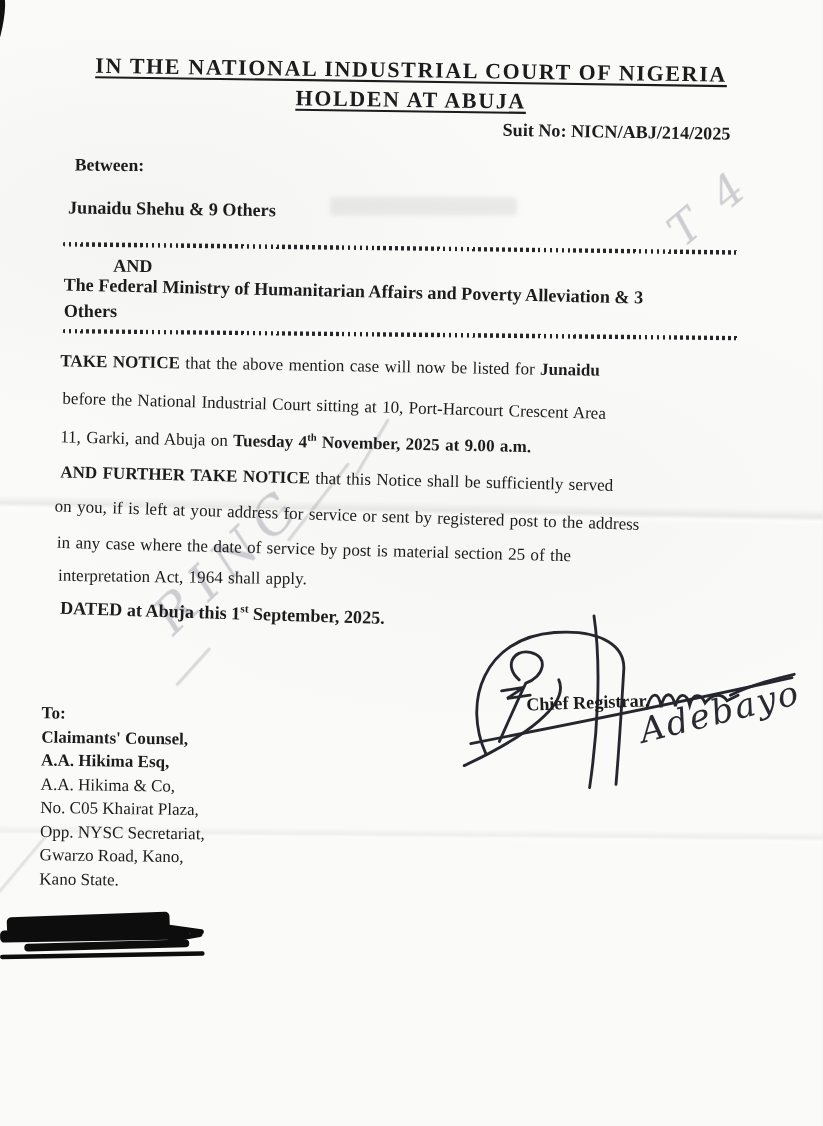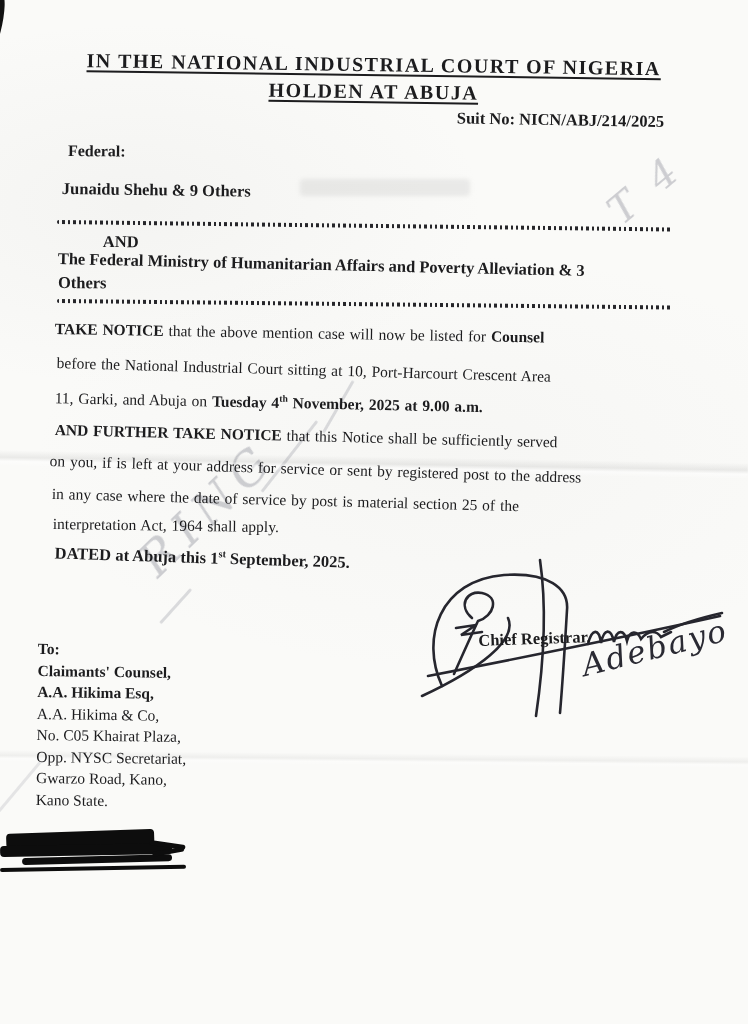--- a/index.html
+++ b/index.html
@@ -95,29 +95,29 @@
   <div class="abs crease" style="left:0;top:750px;width:748px;height:12px;transform:rotate(0.5deg);opacity:0.7;"></div>
   <div class="abs corner-mark"></div>
 
   <div class="abs court-header">
     <div class="ul">IN THE NATIONAL INDUSTRIAL COURT OF NIGERIA</div>
     <div class="ul">HOLDEN AT ABUJA</div>
   </div>
 
   <div class="abs suit-no">Suit No: NICN/ABJ/214/2025</div>
 
-  <div class="abs between">Federal:</div>
+  <div class="abs between">Between:</div>
   <div class="abs claimant">Junaidu Shehu &amp; 9 Others</div>
   <div class="abs dotline dot1"></div>
   <div class="abs and-label">AND</div>
   <div class="abs resp1">The Federal Ministry of Humanitarian Affairs and Poverty Alleviation &amp; 3</div>
   <div class="abs resp2">Others</div>
   <div class="abs dotline dot2"></div>
 
-  <div class="abs body-line n1l1"><span class="b">TAKE NOTICE</span><span> that the above mention case will now be listed for </span><span class="b">Counsel</span></div>
+  <div class="abs body-line n1l1"><span class="b">TAKE NOTICE</span><span> that the above mention case will now be listed for </span><span class="b">Junaidu</span></div>
   <div class="abs body-line n1l2">before the National Industrial Court sitting at 10, Port-Harcourt Crescent Area</div>
   <div class="abs body-line n1l3"><span>11, Garki, and Abuja on </span><span class="b">Tuesday 4</span><sup class="b">th</sup><span class="b"> November, 2025 at 9.00 a.m.</span></div>
 
   <div class="abs body-line n2l1"><span class="b">AND FURTHER TAKE NOTICE</span><span> that this Notice shall be sufficiently served</span></div>
   <div class="abs body-line n2l2">on you, if is left at your address for service or sent by registered post to the address</div>
   <div class="abs body-line n2l3">in any case where the date of service by post is material section 25 of the</div>
   <div class="abs body-line n2l4">interpretation Act, 1964 shall apply.</div>
 
   <div class="abs dated"><span>DATED at Abuja this 1</span><sup>st</sup><span> September, 2025.</span></div>
 

